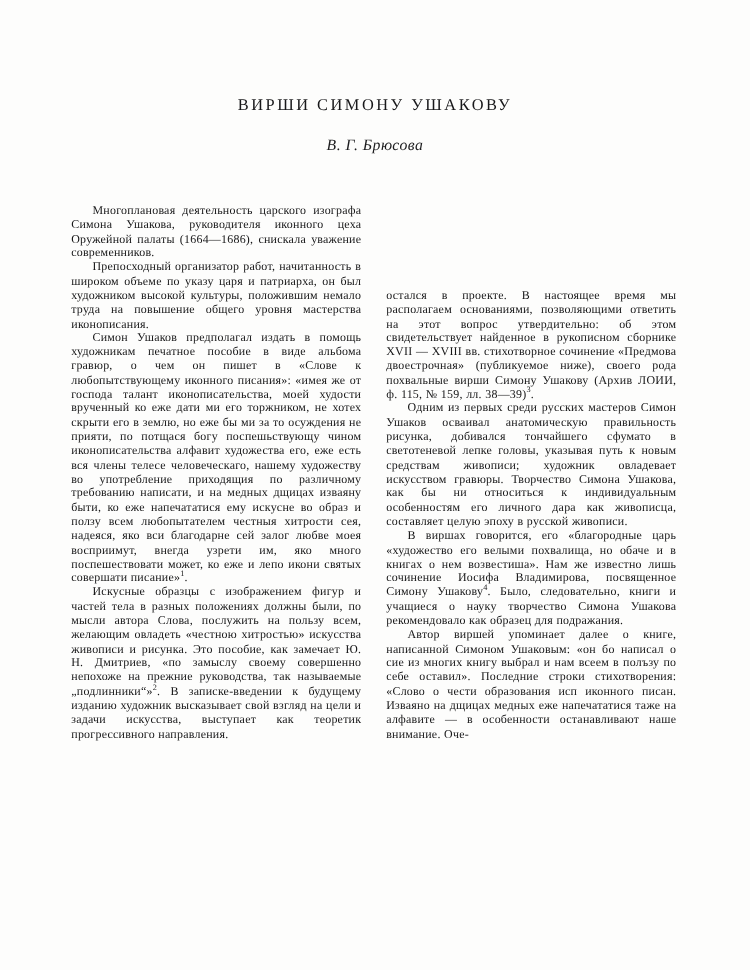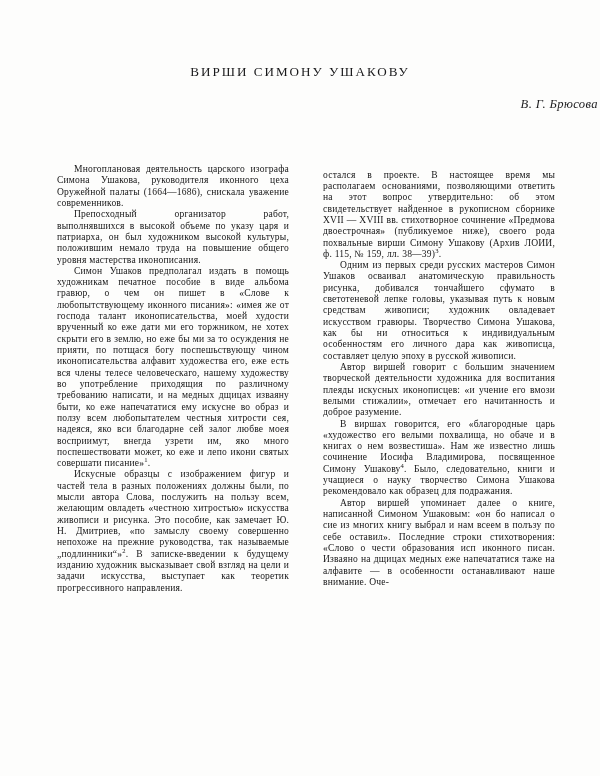--- a/index.html
+++ b/index.html
@@ -13,21 +13,21 @@
     height: 776px;
     font-family: "Liberation Serif", "DejaVu Serif", serif;
     color: #121212;
     overflow: hidden;
     position: relative;
   }
   .page {
     width: 600px;
     height: 776px;
     box-sizing: border-box;
-    padding: 2px;
+    padding: 14px;
     position: relative;
     background: #fdfdfc;
   }
   .title-block {
     padding-top: 62px;
     text-align: center;
   }
   .article-title {
     font-size: 13.1px;
     letter-spacing: 2.0px;
@@ -35,30 +35,29 @@
     margin: 0;
     color: #18181a;
     font-family: "Liberation Serif", "DejaVu Serif", serif;
   }
   .article-author {
     margin-top: 17px;
     font-style: italic;
     font-size: 12.6px;
     letter-spacing: 0.4px;
     color: #1c1c1e;
-    text-align: right;
   }
   .columns {
     position: absolute;
     top: 163px;
     left: 57px;
     width: 487px;
     display: flex;
-    gap: 34px;
-    align-items: center;
+    gap: 20px;
+    align-items: flex-end;
   }
   .col {
     width: 232px;
     flex: 0 0 232px;
   }
   .col p {
     margin: 0;
     font-size: 9.55px;
     line-height: 11.32px;
     text-align: justify;
@@ -83,26 +82,25 @@
 <div class="page">
 
   <div class="title-block">
     <h1 class="article-title">ВИРШИ СИМОНУ УШАКОВУ</h1>
     <div class="article-author">В. Г. Брюсова</div>
   </div>
 
   <div class="columns">
     <div class="col" id="col-left">
         <p>Многоплановая деятельность царского изографа Симона Ушакова, руководителя иконного цеха Оружейной палаты (1664—1686), снискала уважение современников.</p>
-        <p>Препосходный организатор работ, выполнявшихся в высокой объеме по указу царя и патриарха, он был художником высокой культуры, положившим немало труда на повышение общего уровня мастерства иконописания.</p>
+        <p>Препосходный организатор работ, начитанность в широком объеме по указу царя и патриарха, он был художником высокой культуры, положившим немало труда на повышение общего уровня мастерства иконописания.</p>
         <p>Симон Ушаков предполагал издать в помощь художникам печатное пособие в виде альбома гравюр, о чем он пишет в «Слове к любопытствующему иконного писания»: «имея же от господа талант иконописательства, моей худости врученный ко еже дати ми его торжником, не хотех скрыти его в землю, но еже бы ми за то осуждения не прияти, по потщася богу поспешьствующу чином иконописательства алфавит художества его, еже есть вся члены телесе человеческаго, нашему художеству во употребление приходящия по различному требованию написати, и на медных дщицах изваяну быти, ко еже напечататися ему искусне во образ и ползу всем любопытателем честныя хитрости сея, надеяся, яко вси благодарне сей залог любве моея восприимут, внегда узрети им, яко много поспешествовати может, ко еже и лепо икони святых совершати писание»<sup>1</sup>.</p>
         <p>Искусные образцы с изображением фигур и частей тела в разных положениях должны были, по мысли автора Слова, послужить на пользу всем, желающим овладеть «честною хитростью» искусства живописи и рисунка. Это пособие, как замечает Ю. Н. Дмитриев, «по замыслу своему совершенно непохоже на прежние руководства, так называемые „подлинники“»<sup>2</sup>. В записке-введении к будущему изданию художник высказывает свой взгляд на цели и задачи искусства, выступает как теоретик прогрессивного направления.</p>
       </div>
     <div class="col" id="col-right">
         <p class="cont">остался в проекте. В настоящее время мы располагаем основаниями, позволяющими ответить на этот вопрос утвердительно: об этом свидетельствует найденное в рукописном сборнике XVII — XVIII вв. стихотворное сочинение «Предмова двоестрочная» (публикуемое ниже), своего рода похвальные вирши Симону Ушакову (Архив ЛОИИ, ф. 115, № 159, лл. 38—39)<sup>3</sup>.</p>
         <p>Одним из первых среди русских мастеров Симон Ушаков осваивал анатомическую правильность рисунка, добивался тончайшего сфумато в светотеневой лепке головы, указывая путь к новым средствам живописи; художник овладевает искусством гравюры. Творчество Симона Ушакова, как бы ни относиться к индивидуальным особенностям его личного дара как живописца, составляет целую эпоху в русской живописи.</p>
-        <p>Автор виршей говорит с большим значением творческой деятельности художника для воспитания плеяды искусных иконописцев: «и учение его вмози велыми стижалии», отмечает его начитанность и доброе разумение.</p>
         <p>В виршах говорится, его «благородные царь «художество его велыми похвалища, но обаче и в книгах о нем возвестиша». Нам же известно лишь сочинение Иосифа Владимирова, посвященное Симону Ушакову<sup>4</sup>. Было, следовательно, книги и учащиеся о науку творчество Симона Ушакова рекомендовало как образец для подражания.</p>
         <p>Автор виршей упоминает далее о книге, написанной Симоном Ушаковым: «он бо написал о сие из многих книгу выбрал и нам всеем в полъзу по себе оставил». Последние строки стихотворения: «Слово о чести образования исп иконного писан. Изваяно на дщицах медных еже напечататися таже на алфавите — в особенности останавливают наше внимание. Оче-</p>
       </div>
   </div>
 
 </div>
 
 </body></html>

